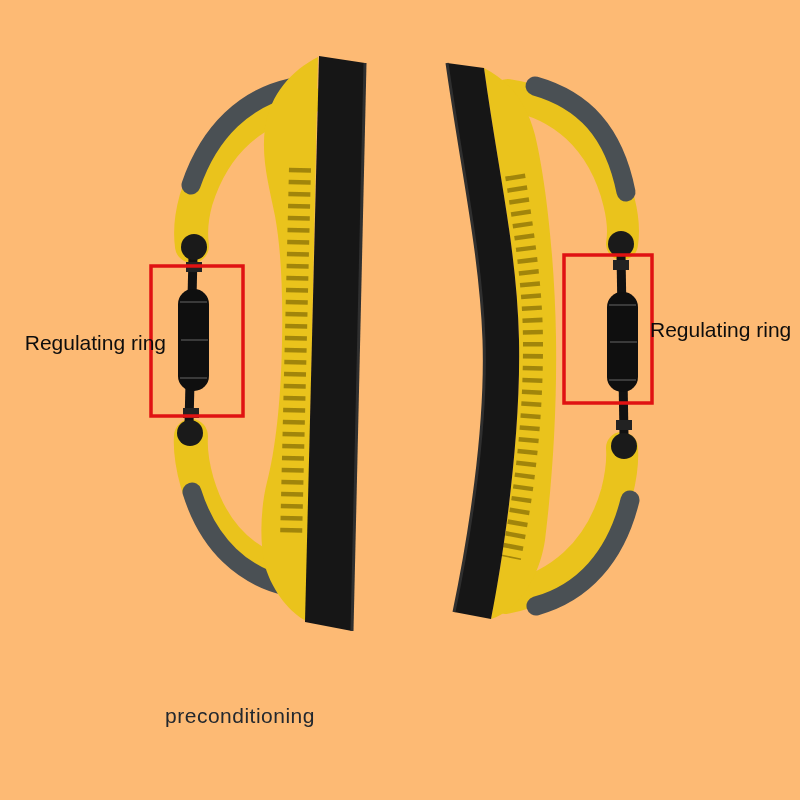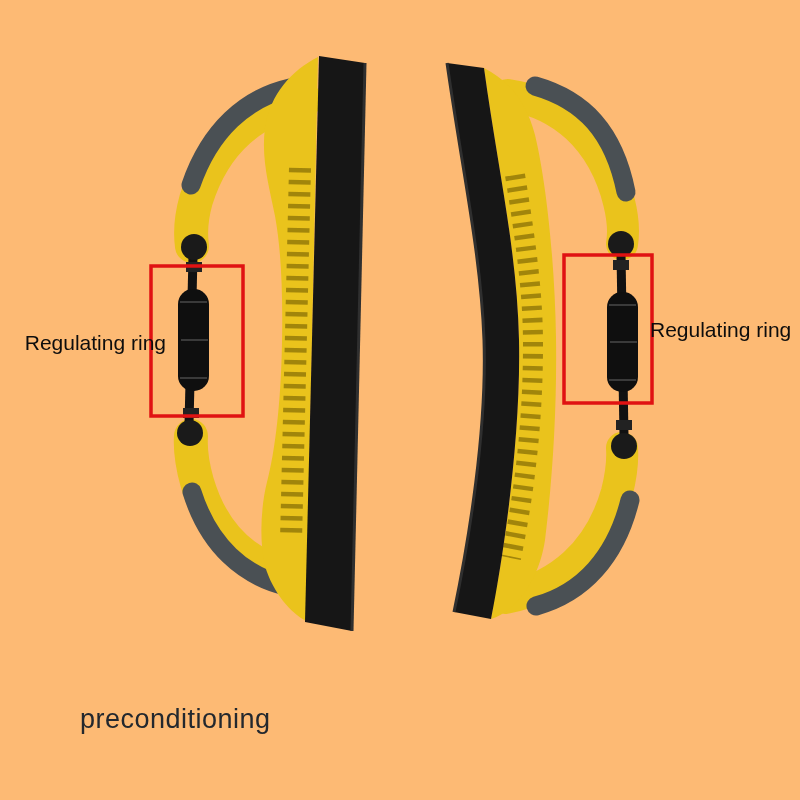--- a/index.html
+++ b/index.html
@@ -17,21 +17,21 @@
     padding-left:32px;
   }
   .stage svg{position:absolute;left:0;top:0;}
   .label{
     position:absolute;font-size:21px;line-height:1.1;color:#0d0d0d;
     font-family:"Liberation Sans",sans-serif;
   }
   .label-left{left:8px;top:331px;width:158px;text-align:right;}
   .label-right{left:650px;top:318px;width:148px;text-align:left;}
   .caption{
-    position:absolute;top:704px;font-size:27px;color:#23282e;
+    position:absolute;top:704px;font-size:21px;color:#23282e;text-align:center;
     letter-spacing:.5px;
   }
   .caption-left{left:80px;width:320px;}
   .caption-right{left:410px;width:320px;}
 
   .handle{stroke:var(--yellow);stroke-width:34;fill:none;stroke-linecap:round;}
   .handle-r{stroke-width:32;}
   .grip{stroke:var(--grip);stroke-width:19;fill:none;stroke-linecap:round;}
   .ribs{stroke:var(--yellow-dark);fill:none;stroke-dasharray:4.5 7.5;opacity:.8;}
   .rod{stroke:var(--rod);stroke-width:9;}

